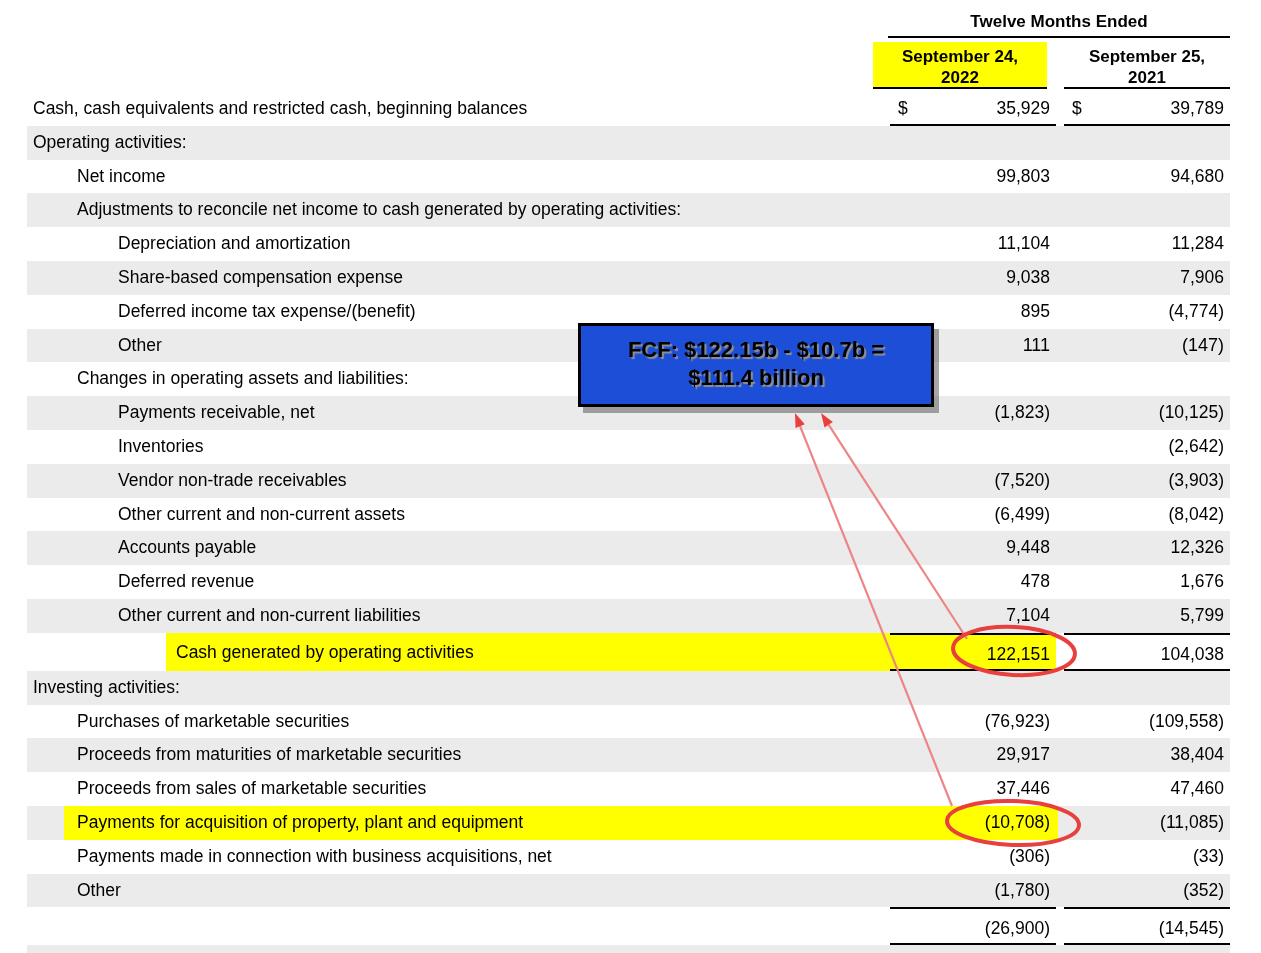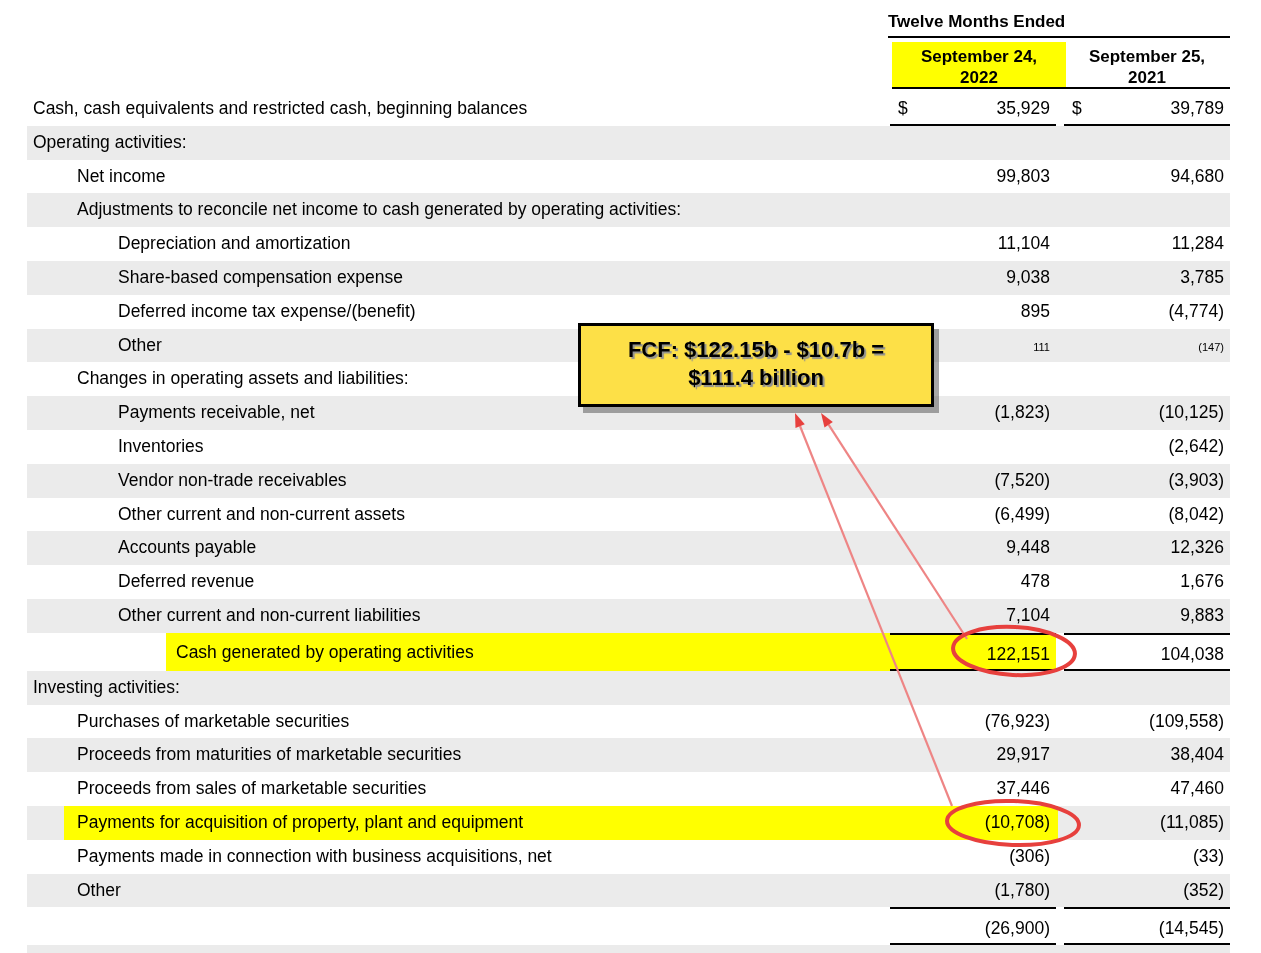--- a/index.html
+++ b/index.html
@@ -1,54 +1,54 @@
 <!DOCTYPE html>
 <html style="--highlight-yellow: #ffff00; --row-shade: #ebebeb; --annotation-red: #e7403d; --arrow-pink: #ee8585; --rule-black: #000000;"><head>
 <meta charset="utf-8">
 <style>
   html,body{margin:0;padding:0;background:#fff;}
   .page{position:relative;width:1261px;height:953px;overflow:hidden;background:#fff;
         font-family:"Liberation Sans","DejaVu Sans",sans-serif;color:#000;}
 
   
   .thead{position:relative;height:92px;}
-  .period{position:absolute;left:888px;top:12px;width:342px;
+  .period{position:absolute;left:888px;top:12px;width:342px;text-align:center;
           font-weight:bold;font-size:17px;border-bottom:2.5px solid var(--rule-black);
           padding-bottom:4px;}
   .colhead{position:absolute;top:42px;height:47px;font-weight:bold;font-size:17px;
            text-align:center;line-height:21px;padding-top:4px;box-sizing:border-box;
            border-bottom:2.5px solid var(--rule-black);}
-  .ch1{left:892px;width:174px;background:var(--highlight-yellow);}
+  .ch1{left:873px;width:174px;background:var(--highlight-yellow);}
   .ch2{left:1064px;width:166px;}
 
   
   .row{position:relative;height:33.8px;line-height:33.8px;font-size:17.5px;}
   .row.total{height:38px;line-height:38px;border-radius:15px;}
   .row.shaded::before{content:"";position:absolute;left:27px;width:1203px;top:0;bottom:0;
                       background:var(--row-shade);}
   .hl-band{position:absolute;top:0;bottom:0;background:var(--highlight-yellow);z-index:1;}
   .rlabel{position:absolute;top:0;white-space:nowrap;z-index:2;}
   .ind0{left:33px}.ind1{left:77px}.ind2{left:118px}.ind3{left:176px}
   .cell{position:absolute;top:0;bottom:0;text-align:right;padding-right:6px;
         box-sizing:border-box;z-index:2;}
   .c1{left:890px;width:166px;}
   .c2{left:1064px;width:166px;}
   .cell .dollar{position:absolute;left:8px;}
   .rb{border-bottom:2.5px solid var(--rule-black);}
   .rt{border-top:2.5px solid var(--rule-black);}
-  .cell.small .val{font-size:11px;}
+  .cell.small .val{font-size:18px;}
 
   
   .overlay{position:absolute;left:0;top:0;width:1261px;height:953px;z-index:10;
            pointer-events:none;}
   .circ{fill:none;stroke:var(--annotation-red);stroke-width:4px;}
   .aline{stroke:var(--arrow-pink);stroke-width:2.2px;}
   .ahead{fill:var(--annotation-red);stroke:none;}
 
-  .callout{position:absolute;left:578px;top:323px;width:356px;height:84px;background:#fde047;
+  .callout{position:absolute;left:578px;top:323px;width:356px;height:84px;background:#1d4ed8;
            border:3px solid #000;box-sizing:border-box;text-align:center;font-weight:bold;
            font-size:22px;line-height:28px;padding-top:10px;z-index:20;
            box-shadow:5px 6px 0 rgba(80,80,80,0.5);text-shadow:2px 2px 1px #909090;}
 </style>
 </head>
 <body>
 
 <div class="page">
 
   <div class="thead">
@@ -81,21 +81,21 @@
         <div class="rlabel ind1">Adjustments to reconcile net income to cash generated by operating activities:</div>
       </div>
       <div class="row">
         <div class="rlabel ind2">Depreciation and amortization</div>
         <div class="cell c1"><span class="val">11,104</span></div>
         <div class="cell c2"><span class="val">11,284</span></div>
       </div>
       <div class="row shaded">
         <div class="rlabel ind2">Share-based compensation expense</div>
         <div class="cell c1"><span class="val">9,038</span></div>
-        <div class="cell c2"><span class="val">3,785</span></div>
+        <div class="cell c2"><span class="val">7,906</span></div>
       </div>
       <div class="row">
         <div class="rlabel ind2">Deferred income tax expense/(benefit)</div>
         <div class="cell c1"><span class="val">895</span></div>
         <div class="cell c2"><span class="val">(4,774)</span></div>
       </div>
       <div class="row shaded">
         <div class="rlabel ind2">Other</div>
         <div class="cell c1 small"><span class="val">111</span></div>
         <div class="cell c2 small"><span class="val">(147)</span></div>
@@ -128,21 +128,21 @@
         <div class="cell c2"><span class="val">12,326</span></div>
       </div>
       <div class="row">
         <div class="rlabel ind2">Deferred revenue</div>
         <div class="cell c1"><span class="val">478</span></div>
         <div class="cell c2"><span class="val">1,676</span></div>
       </div>
       <div class="row shaded">
         <div class="rlabel ind2">Other current and non-current liabilities</div>
         <div class="cell c1"><span class="val">7,104</span></div>
-        <div class="cell c2"><span class="val">9,883</span></div>
+        <div class="cell c2"><span class="val">5,799</span></div>
       </div>
       <div class="row total">
         <div class="hl-band" style="left: 166px; width: 890px;"></div>
         <div class="rlabel ind3">Cash generated by operating activities</div>
         <div class="cell c1 rt rb"><span class="val">122,151</span></div>
         <div class="cell c2 rt rb"><span class="val">104,038</span></div>
       </div>
       <div class="row shaded">
         <div class="rlabel ind0">Investing activities:</div>
       </div>

